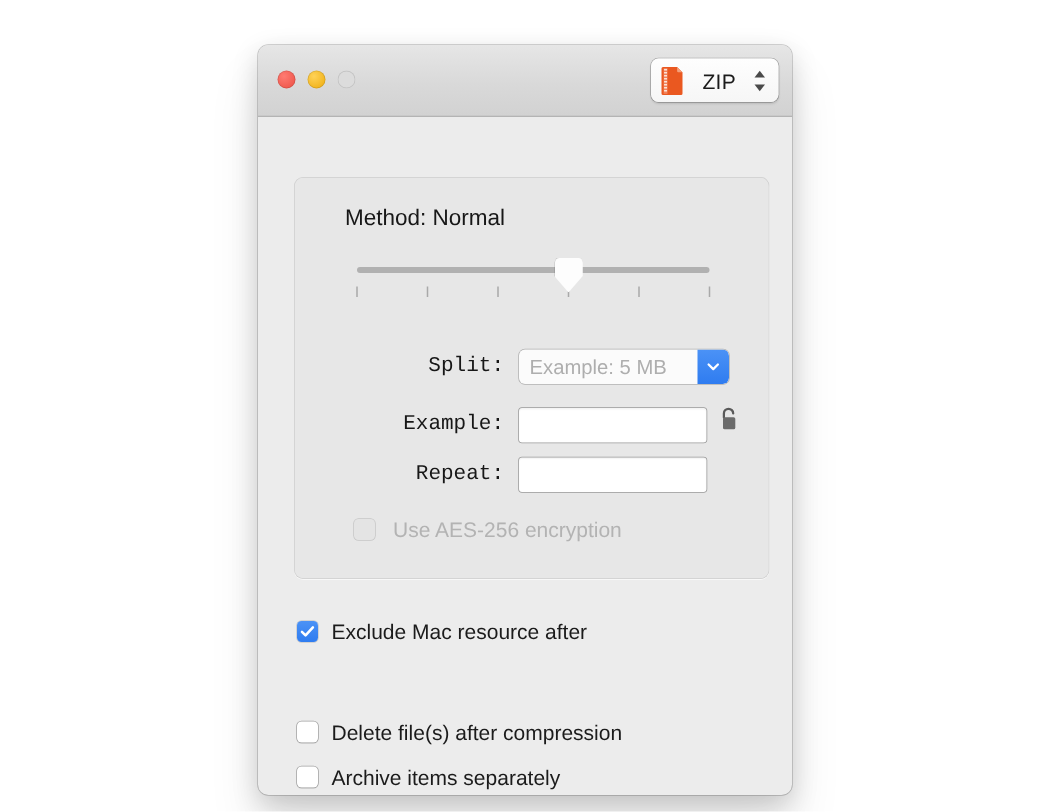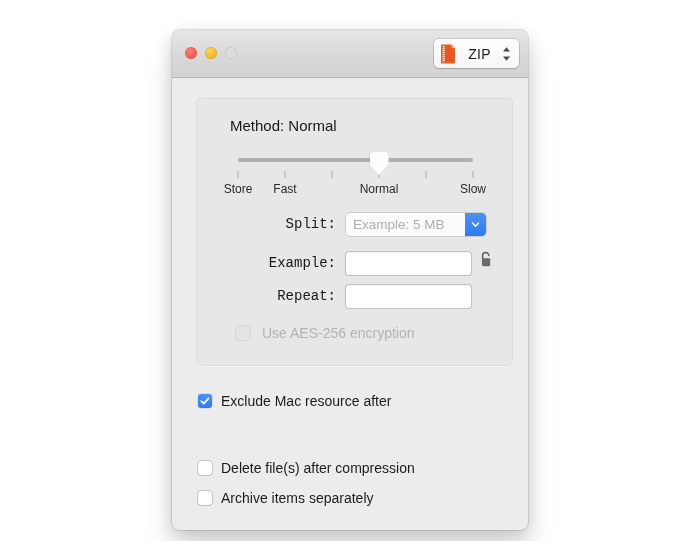--- a/index.html
+++ b/index.html
@@ -90,20 +90,21 @@
     padding-left: 2px;
   }
 
   .updown-icon { width: 11px; height: 18px; flex: 0 0 auto; margin-right: 2px; }
 
   
   .body-area {
     position: relative;
     height: 415px;
     background: #ececec;
+    margin-top: 20px;
   }
 
   
   .panel {
     position: absolute;
     left: 24px;
     top: 20px;
     width: 317px;
     height: 268px;
     border-radius: 6px;
@@ -326,26 +327,20 @@
           <div class="slider-track"></div>
           <div class="slider-ticks">
             <div class="tick" style="left:0%"></div>
             <div class="tick" style="left:20%"></div>
             <div class="tick" style="left:40%"></div>
             <div class="tick" style="left:60%"></div>
             <div class="tick" style="left:80%"></div>
             <div class="tick" style="left:100%"></div>
           </div>
           <div class="slider-thumb" style="left:60%"></div>
-          <div class="slider-labels">
-            <span class="slider-label" style="left:0%">Store</span>
-            <span class="slider-label" style="left:20%">Fast</span>
-            <span class="slider-label" style="left:60%">Normal</span>
-            <span class="slider-label" style="left:100%">Slow</span>
-          </div>
         </div>
 
         <div class="row row-split">
           <span class="row-label">Split:</span>
           <div class="combo">
             <span class="combo-text">Example: 5 MB</span>
             <span class="combo-arrow">
               <svg width="9" height="9" viewBox="0 0 9 9">
                 <path d="M1.4 3.0 L4.5 6.1 L7.6 3.0" stroke="#ffffff" stroke-width="1.5" fill="none" stroke-linecap="round" stroke-linejoin="round"></path>
               </svg>

